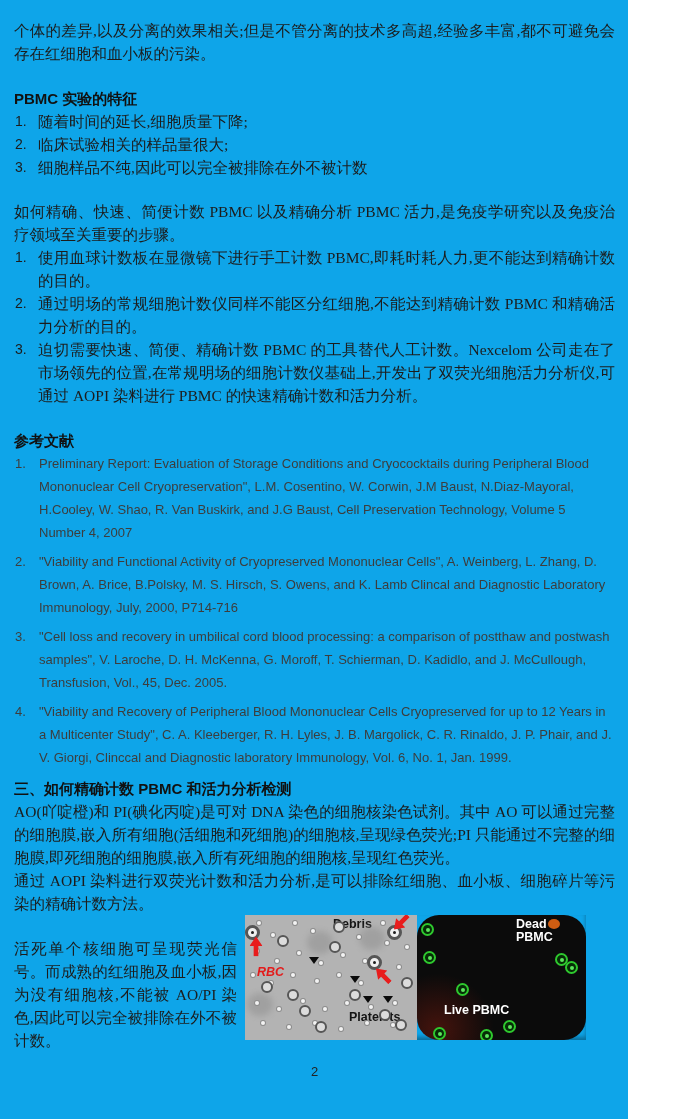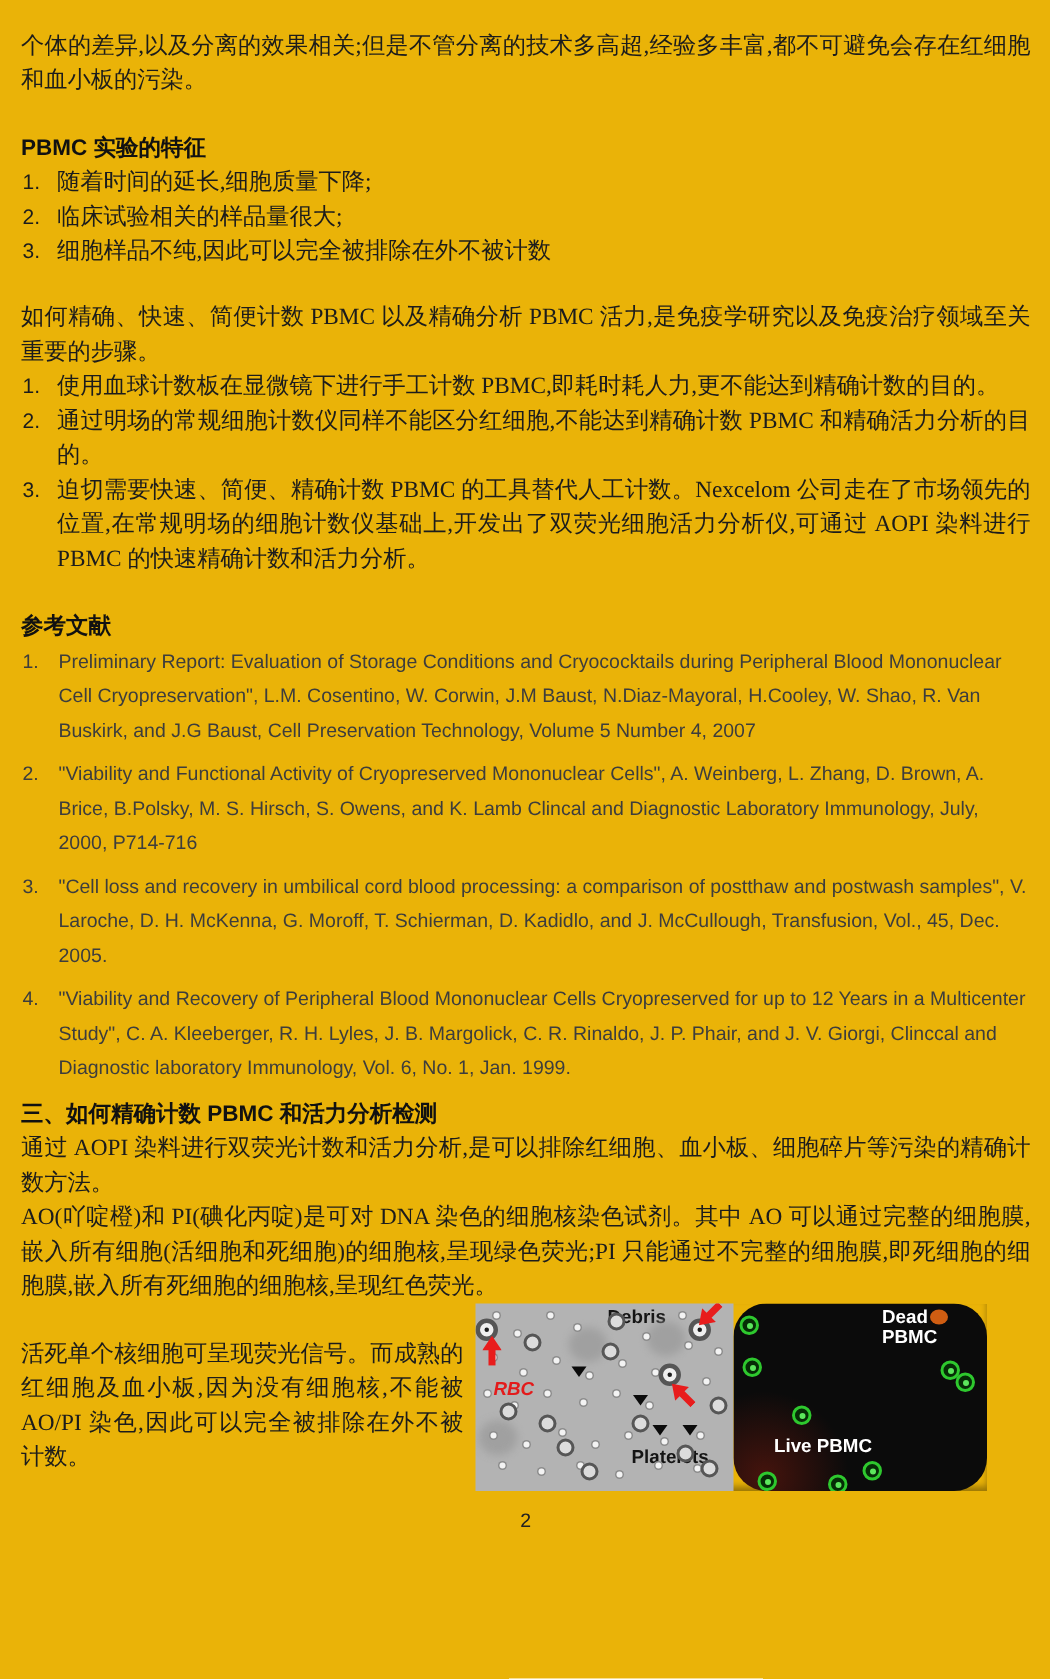--- a/index.html
+++ b/index.html
@@ -1,21 +1,21 @@
 <!DOCTYPE html>
 <html><head>
 <meta charset="utf-8">
 <style>
   html,body{margin:0;padding:0;background:#ffffff;}
   .page{
     position:relative;
-    width:700px;height:1119px;
+    width:628px;height:1119px;
     box-sizing:border-box;
     padding:12px 13px 0 14px;
-    background:#eab308;
+    background:#0ea5e9;
     overflow:hidden;
   }
   .zh{
     font-family:"Liberation Serif","DejaVu Serif",serif;
     font-size:15.5px;line-height:23px;color:#1c1c1c;
     text-align:justify;margin:0;
   }
   .h{
     font-family:"Liberation Sans","DejaVu Sans",sans-serif;
     font-weight:bold;font-size:15px;line-height:23px;color:#111;
@@ -129,22 +129,22 @@
       <span class="num">3.</span>
       <span>"Cell loss and recovery in umbilical cord blood processing: a comparison of postthaw and postwash samples", V. Laroche, D. H. McKenna, G. Moroff, T. Schierman, D. Kadidlo, and J. McCullough, Transfusion, Vol., 45, Dec. 2005.</span>
     </div>
     <div class="ref">
       <span class="num">4.</span>
       <span>"Viability and Recovery of Peripheral Blood Mononuclear Cells Cryopreserved for up to 12 Years in a Multicenter Study", C. A. Kleeberger, R. H. Lyles, J. B. Margolick, C. R. Rinaldo, J. P. Phair, and J. V. Giorgi, Clinccal and Diagnostic laboratory Immunology, Vol. 6, No. 1, Jan. 1999.</span>
     </div>
   </div>
 
   <h3 class="h m-sec3">三、如何精确计数 PBMC 和活力分析检测</h3>
+  <p class="zh">AO(吖啶橙)和 PI(碘化丙啶)是可对 DNA 染色的细胞核染色试剂。其中 AO 可以通过完整的细胞膜,嵌入所有细胞(活细胞和死细胞)的细胞核,呈现绿色荧光;PI 只能通过不完整的细胞膜,即死细胞的细胞膜,嵌入所有死细胞的细胞核,呈现红色荧光。</p>
   <p class="zh">通过 AOPI 染料进行双荧光计数和活力分析,是可以排除红细胞、血小板、细胞碎片等污染的精确计数方法。</p>
-  <p class="zh">AO(吖啶橙)和 PI(碘化丙啶)是可对 DNA 染色的细胞核染色试剂。其中 AO 可以通过完整的细胞膜,嵌入所有细胞(活细胞和死细胞)的细胞核,呈现绿色荧光;PI 只能通过不完整的细胞膜,即死细胞的细胞膜,嵌入所有死细胞的细胞核,呈现红色荧光。</p>
 
   <div class="figrow">
     <p class="zh sidetext">活死单个核细胞可呈现荧光信号。而成熟的红细胞及血小板,因为没有细胞核,不能被 AO/PI 染色,因此可以完全被排除在外不被计数。</p>
     <div class="figure">
       <div class="panel panel-bf">
         <div class="flabel lbl-debris">Debris</div>
         <div class="flabel lbl-rbc">RBC</div>
         <div class="flabel lbl-platelets">Platelets</div>
       <div class="faint" style="left: 2px; top: 78px;"></div>
           <div class="faint" style="left: 62px; top: 16px;"></div>

